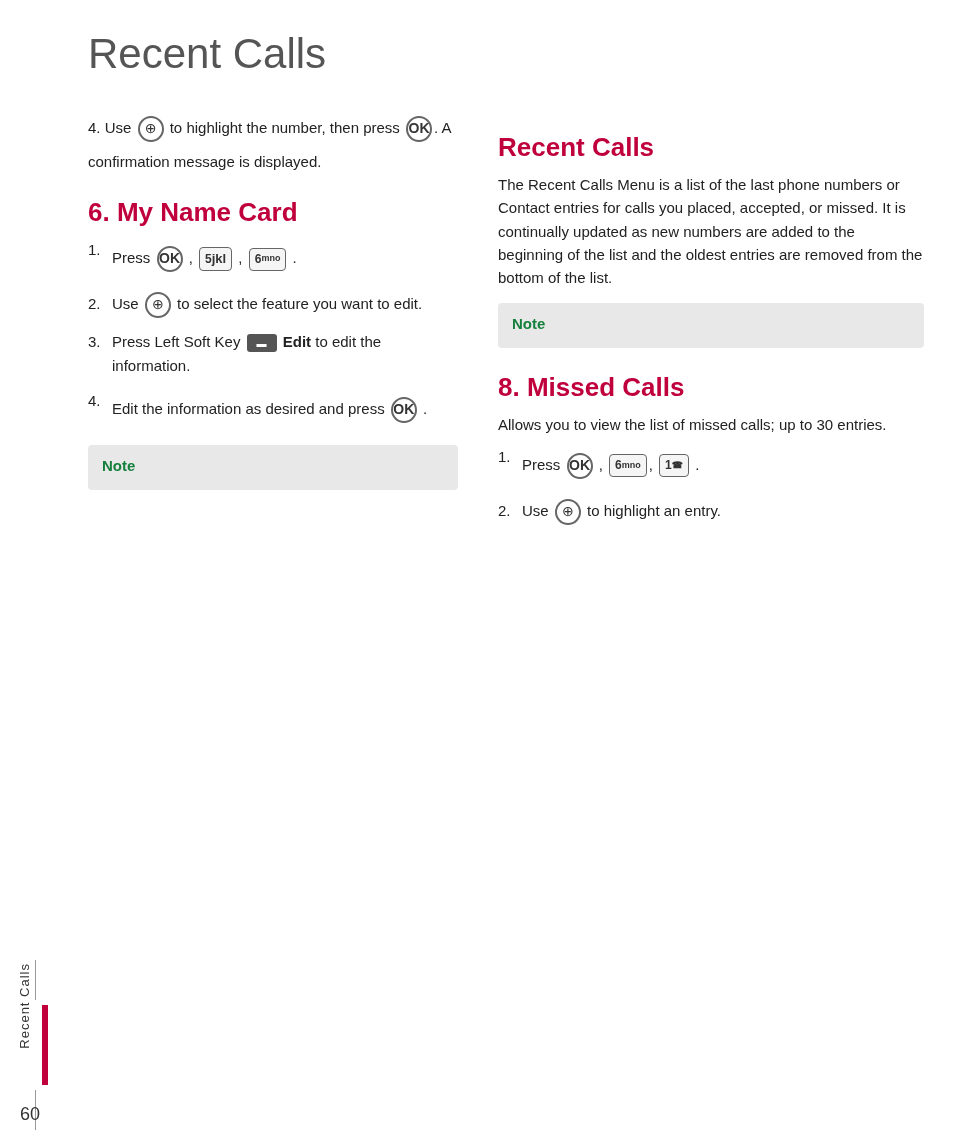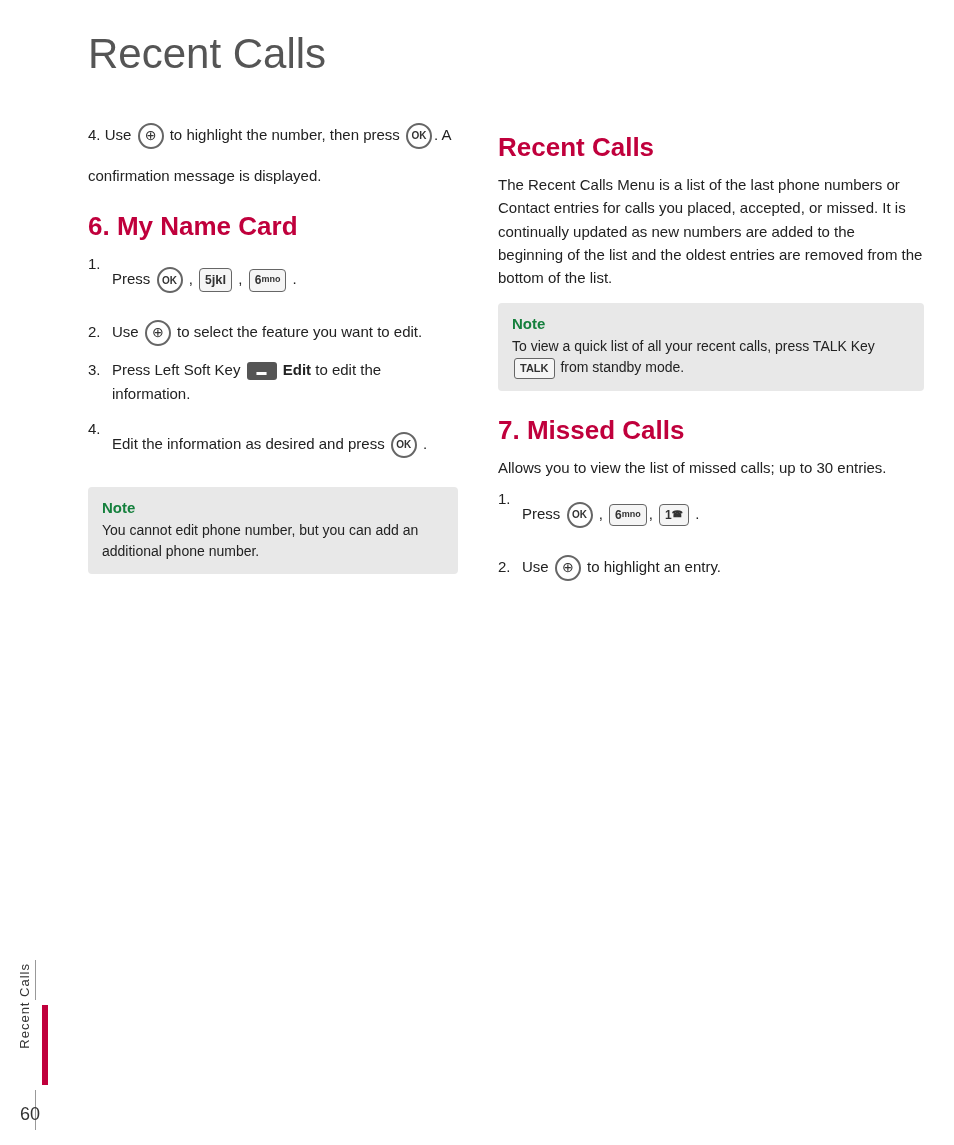--- a/index.html
+++ b/index.html
@@ -182,26 +182,26 @@
     }
 
     .ok-icon {
       display: inline-flex;
       align-items: center;
       justify-content: center;
       width: 26px;
       height: 26px;
       border-radius: 50%;
       border: 2px solid #666;
-      font-size: 10px;
+      font-size: 14px;
       font-weight: bold;
       color: #333;
       background: #fff;
       vertical-align: middle;
-      margin: 15px 2px;
+      margin: 8px 2px;
     }
 
     .nav-icon {
       display: inline-flex;
       align-items: center;
       justify-content: center;
       width: 26px;
       height: 26px;
       border-radius: 50%;
       border: 2px solid #666;
@@ -299,39 +299,35 @@
 
         <div class="step">
           <span class="step-num">4.</span>
           <span class="step-content">
             Edit the information as desired and press <span class="ok-icon">OK</span> .
           </span>
         </div>
 
         <div class="note-box">
           <div class="note-title">Note</div>
-          <div class="note-text">You cannot edit phone number, but you can add an additional phone number.</div>
         </div>
 
       </div>
 
       <div class="right-col">
 
         <h2 class="section-heading">Recent Calls</h2>
 
         <p class="body-text">The Recent Calls Menu is a list of the last phone numbers or Contact entries for calls you placed, accepted, or missed. It is continually updated as new numbers are added to the beginning of the list and the oldest entries are removed from the bottom of the list.</p>
 
         <div class="note-box">
           <div class="note-title">Note</div>
-          <div class="note-text">
-            To view a quick list of all your recent calls, press TALK Key <span class="talk-key">TALK</span> from standby mode.
-          </div>
-        </div>
-
-        <h2 class="section-heading">7. Missed Calls</h2>
+        </div>
+
+        <h2 class="section-heading">8. Missed Calls</h2>
 
         <p class="body-text">Allows you to view the list of missed calls; up to 30 entries.</p>
 
         <div class="step">
           <span class="step-num">1.</span>
           <span class="step-content">
             Press <span class="ok-icon">OK</span> , <span class="key-icon">6<sup style="font-size:9px">mno</sup></span>, <span class="key-icon">1<sup style="font-size:9px">☎</sup></span> .
           </span>
         </div>
 

